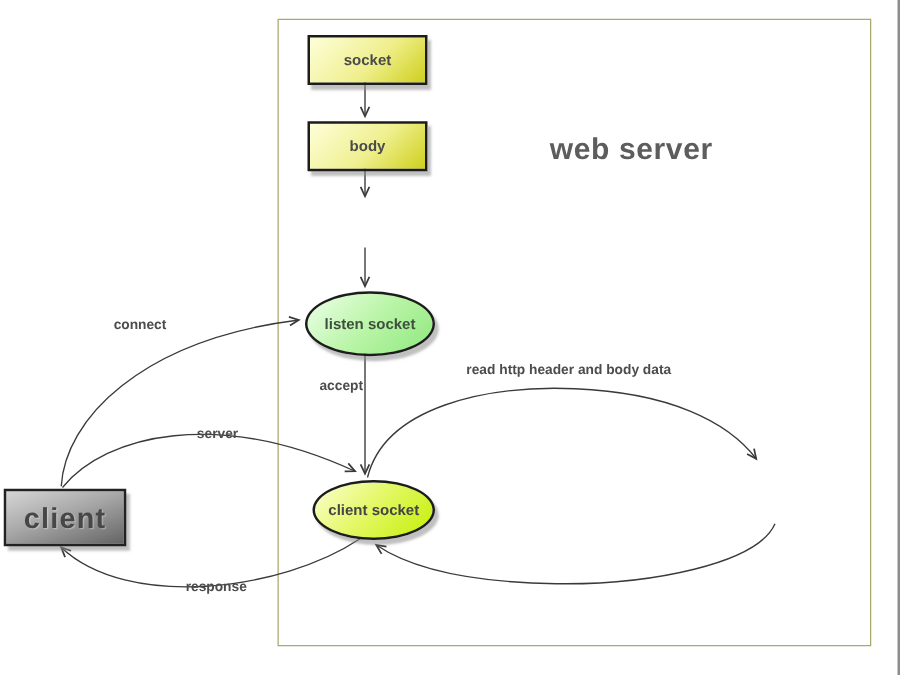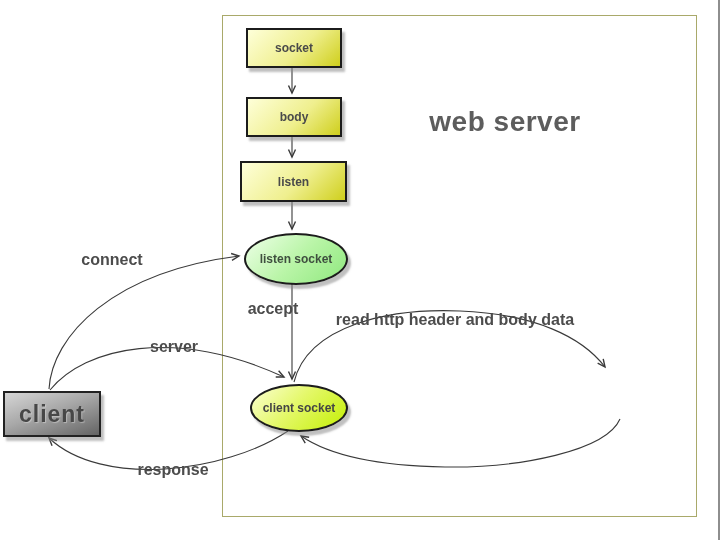--- a/index.html
+++ b/index.html
@@ -7,21 +7,21 @@
     position:relative;width:724px;height:540px;background:#ffffff;
     font-family:"Liberation Sans","DejaVu Sans",sans-serif;overflow:hidden;
   }
   
   .region{
     position:absolute;left:222px;top:15px;width:473px;height:500px;
     border:1px solid #a9a96a;background:#ffffff;
   }
   .region-title{
     position:absolute;left:420px;top:106px;width:170px;text-align:center;
-    font-size:28px;font-weight:bold;color:#5d5d5d;letter-spacing:.5px;
+    font-size:24px;font-weight:bold;color:#5d5d5d;letter-spacing:.5px;
   }
   
   #edges{position:absolute;left:0;top:0;width:724px;height:540px;}
   
   .node{
     position:absolute;display:flex;align-items:center;justify-content:center;
     font-size:12px;font-weight:bold;color:#4a4a4a;text-align:center;
     box-shadow:3px 4px 2px rgba(140,140,140,.55);
   }
   .proc{
@@ -48,27 +48,27 @@
   .n-client{
     left:3px;top:391px;width:94px;height:42px;
     border:2px solid #222222;
     background:linear-gradient(160deg,#d6d6d6 0%,#a8a8a8 45%,#646464 100%);
     font-size:23px;color:#474747;letter-spacing:1px;
     text-shadow:1px 1px 1px rgba(255,255,255,.35);
   }
   
   .edge-label{
     position:absolute;transform:translate(-50%,-50%);
-    font-size:16px;font-weight:bold;color:#4c4c4c;white-space:nowrap;
+    font-size:11px;font-weight:bold;color:#4c4c4c;white-space:nowrap;
   }
   .l-connect{left:112px;top:260px;}
   .l-accept{left:273px;top:309px;}
   .l-request{left:174px;top:347px;}
   .l-response{left:173px;top:470px;}
-  .l-read{left:455px;top:296px;margin-top:24px;}
+  .l-read{left:455px;top:296px;}
   .l-write{left:450px;top:462px;}
   
   .right-edge{position:absolute;left:718px;top:0;width:2px;height:540px;background:#8e8e8e;}
 </style>
 </head>
 <body>
 
 <div id="canvas">
 
   <div class="region"></div>
@@ -92,23 +92,20 @@
       <path d="M620,419 C606,451 520,468 445,467 C382,466 332,457 301,436" marker-end="url(#arrow)"></path>
     </g>
   </svg>
 
   <div class="node proc n-socket">
     <span>socket</span>
   </div>
   <div class="node proc n-bind">
     <span>body</span>
   </div>
-  <div class="node proc n-listen">
-    <span>listen</span>
-  </div>
   <div class="node ellipse green n-listen-socket">
     <span>listen socket</span>
   </div>
   <div class="node ellipse chartreuse n-client-socket">
     <span>client socket</span>
   </div>
   <div class="node n-client">
     <span>client</span>
   </div>
 

